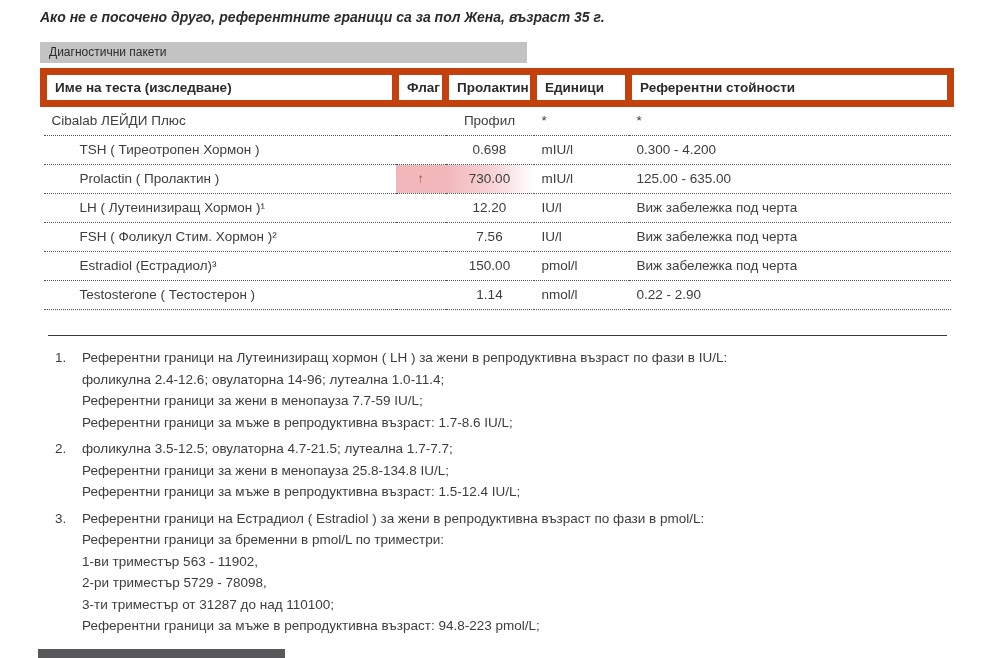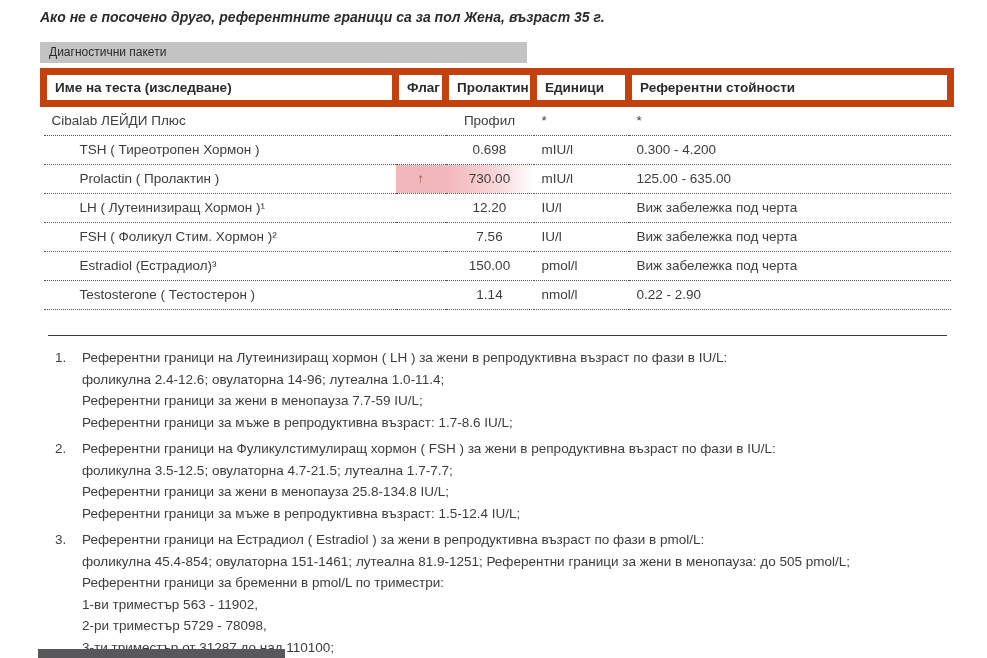--- a/index.html
+++ b/index.html
@@ -151,32 +151,30 @@
           <div class="fn-line">Референтни граници на Лутеинизиращ хормон ( LH ) за жени в репродуктивна възраст по фази в IU/L:</div>
           <div class="fn-line">фоликулна 2.4-12.6; овулаторна 14-96; лутеална 1.0-11.4;</div>
           <div class="fn-line">Референтни граници за жени в менопауза 7.7-59 IU/L;</div>
           <div class="fn-line">Референтни граници за мъже в репродуктивна възраст: 1.7-8.6 IU/L;</div>
         </div>
   </li>
 
   <li>
     <span class="fn-num">2.</span>
     <div class="fn-lines">
-          <div class="fn-line">Референтни граници на Фуликулстимулиращ хормон ( FSH ) за жени в репродуктивна възраст по фази в IU/L:</div>
           <div class="fn-line">фоликулна 3.5-12.5; овулаторна 4.7-21.5; лутеална 1.7-7.7;</div>
           <div class="fn-line">Референтни граници за жени в менопауза 25.8-134.8 IU/L;</div>
           <div class="fn-line">Референтни граници за мъже в репродуктивна възраст: 1.5-12.4 IU/L;</div>
         </div>
   </li>
 
   <li>
     <span class="fn-num">3.</span>
     <div class="fn-lines">
           <div class="fn-line">Референтни граници на Естрадиол ( Estradiol ) за жени в репродуктивна възраст по фази в pmol/L:</div>
-          <div class="fn-line">фоликулна 45.4-854; овулаторна 151-1461; лутеална 81.9-1251; Референтни граници за жени в менопауза: до 505 pmol/L;</div>
           <div class="fn-line">Референтни граници за бременни в pmol/L по триместри:</div>
           <div class="fn-line">1-ви триместър 563 - 11902,</div>
           <div class="fn-line">2-ри триместър 5729 - 78098,</div>
           <div class="fn-line">3-ти триместър от 31287 до над 110100;</div>
           <div class="fn-line">Референтни граници за мъже в репродуктивна възраст: 94.8-223 pmol/L;</div>
         </div>
   </li>
 </ol>
 
 </div>

